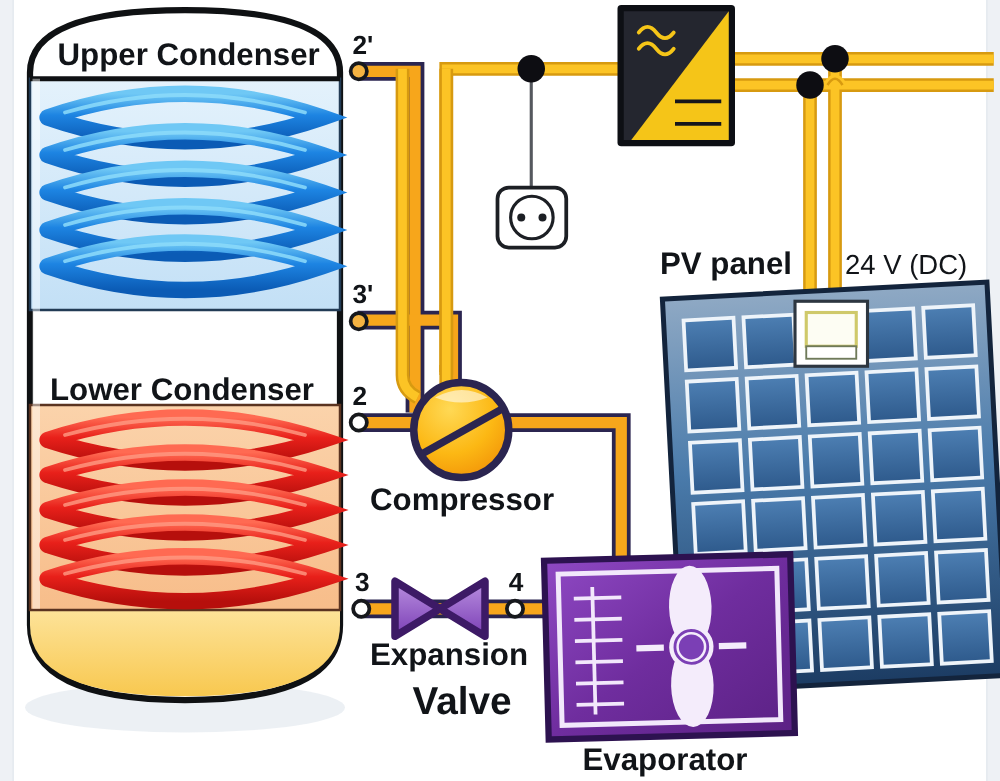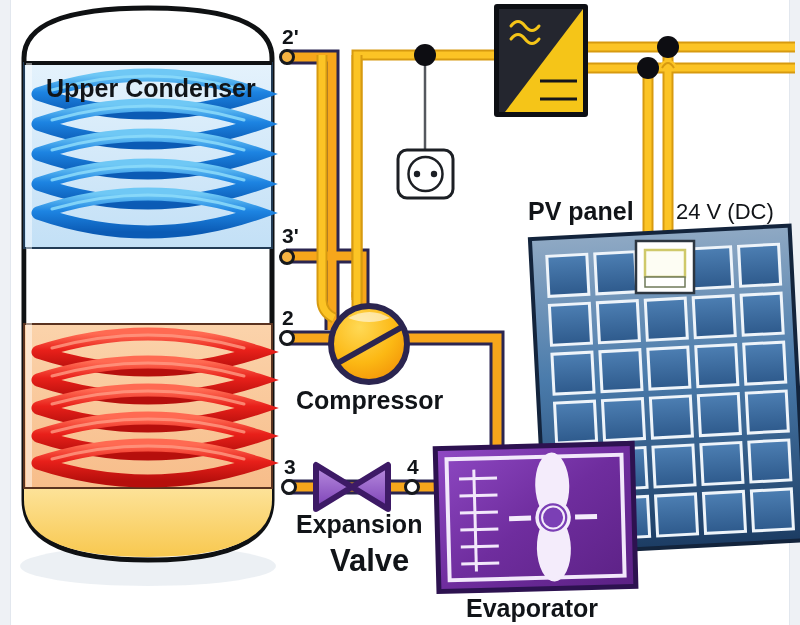--- a/index.html
+++ b/index.html
@@ -25,21 +25,21 @@
   }
   .lbl.thin{font-weight:bold;}
   .port-num{
     position:absolute;
     font-family:"Liberation Sans", sans-serif;
     font-weight:bold;
     font-size:21px;
     color:#111418;
     white-space:nowrap;
   }
-  #t-upper{left:46px;top:30px;font-size:25px;margin-top:44px;}
+  #t-upper{left:46px;top:30px;font-size:25px;}
   #t-lower{left:40px;top:298px;font-size:25px;}
   #t-compressor{left:296px;top:386px;font-size:25px;}
   #t-expansion1{left:296px;top:510px;font-size:25px;}
   #t-expansion2{left:330px;top:543px;font-size:31px;}
   #t-evaporator{left:466px;top:594px;font-size:25px;}
   #t-pv{left:528px;top:197px;font-size:25px;}
   #t-24v{left:676px;top:199px;font-size:22px;font-weight:normal;}
   #t-230v{left:378px;top:203px;font-size:22px;font-weight:normal;}
 </style>
 </head>
@@ -342,20 +342,21 @@
 
     <g>
       <circle cx="369" cy="344" r="38" fill="url(#gComp)" stroke="#2b2550" stroke-width="6"></circle>
       <line x1="336" y1="364" x2="402" y2="327" stroke="#2b2550" stroke-width="6"></line>
       <path d="M348,318 q22,-12 42,0 q-21,8 -42,0" fill="#ffffff" opacity="0.55"></path>
     </g>
 
   </svg>
 
   <div class="lbl" id="t-upper">Upper Condenser</div>
+  <div class="lbl" id="t-lower">Lower Condenser</div>
   <div class="lbl" id="t-compressor">Compressor</div>
   <div class="lbl" id="t-expansion1">Expansion</div>
   <div class="lbl" id="t-expansion2">Valve</div>
   <div class="lbl" id="t-pv">PV panel</div>
   <div class="lbl" id="t-evaporator">Evaporator</div>
   <div class="lbl thin" id="t-24v">24 V (DC)</div>
 
   <div class="port-num" style="left:282px;top:25px;">2'</div>
   <div class="port-num" style="left:282px;top:224px;">3'</div>
   <div class="port-num" style="left:282px;top:306px;">2</div>

